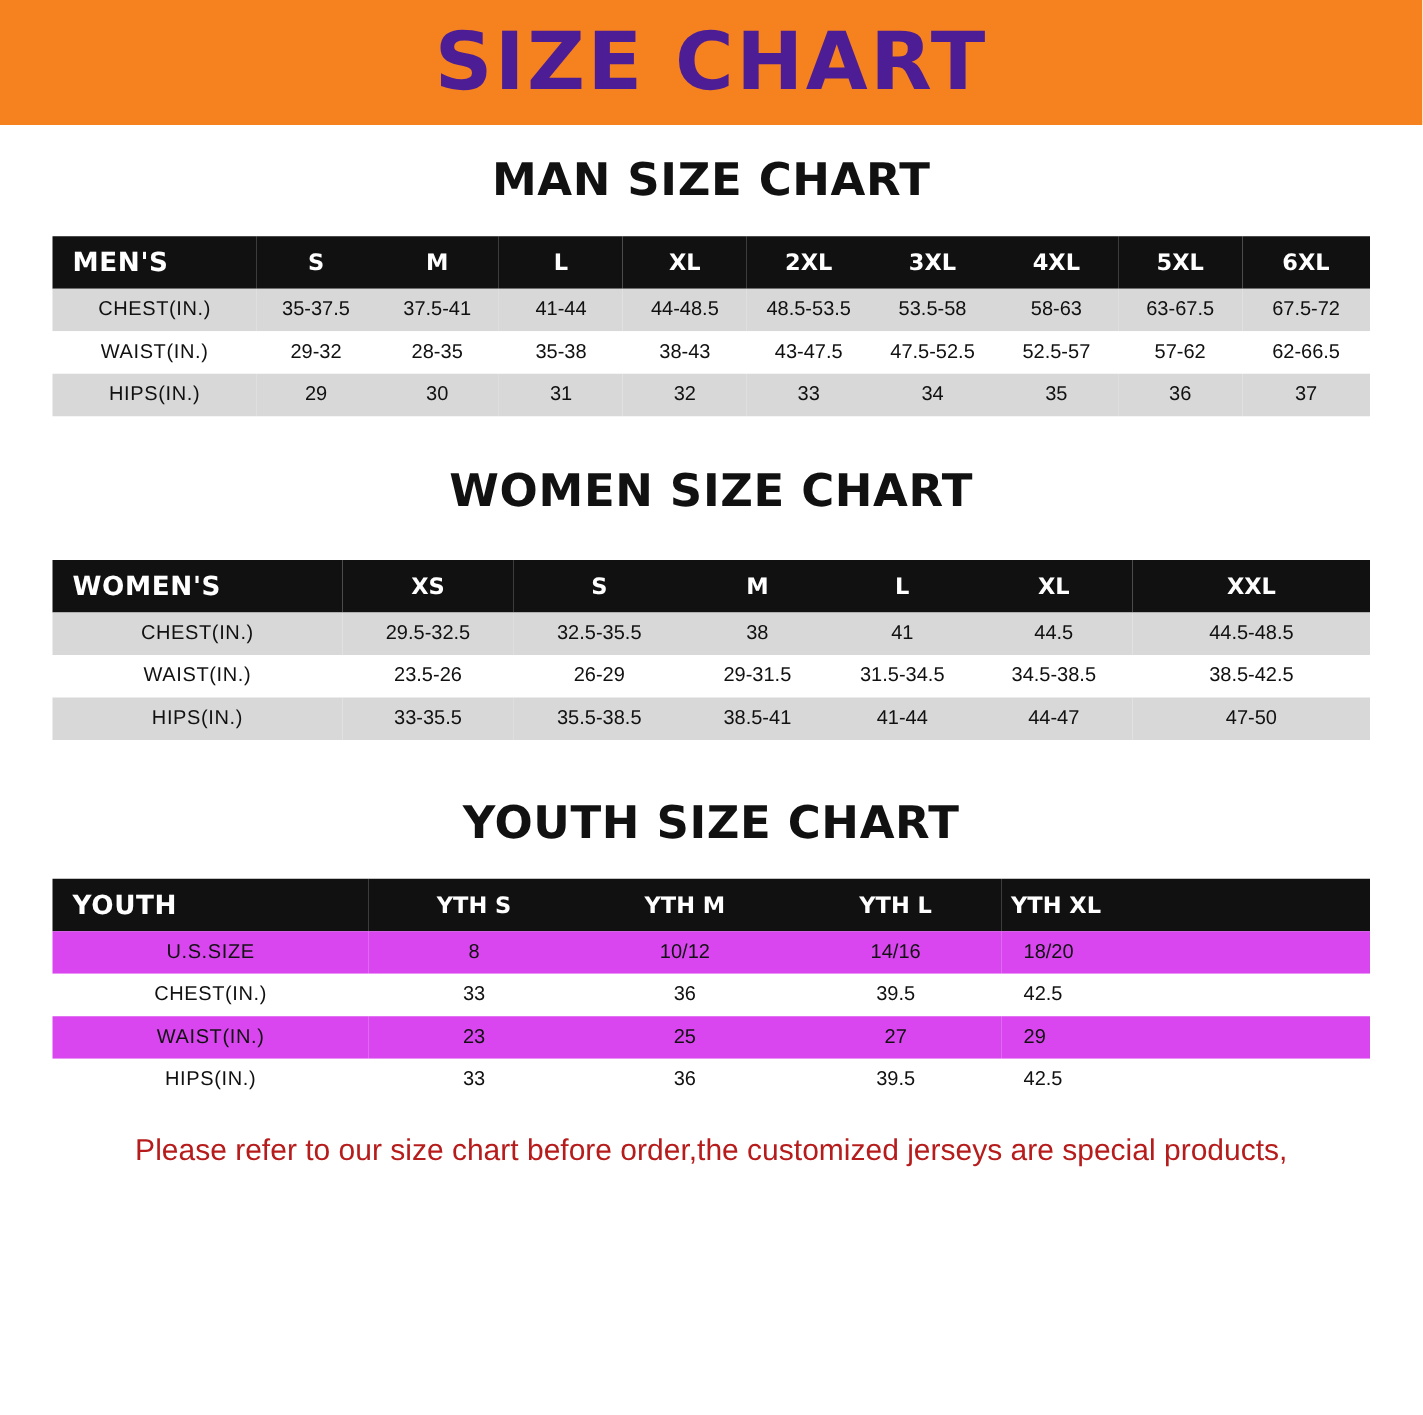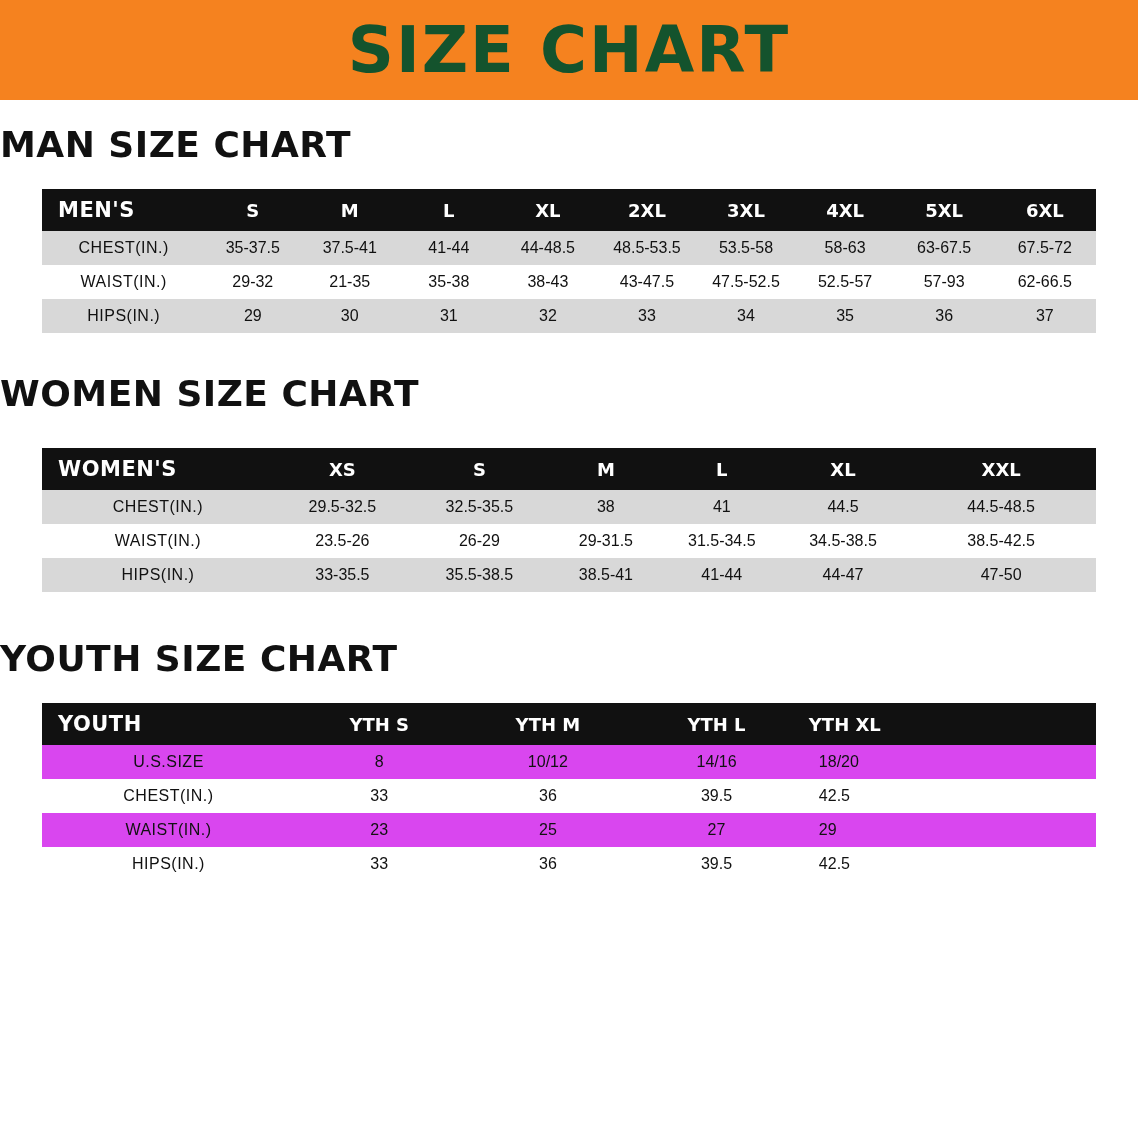--- a/index.html
+++ b/index.html
@@ -28,27 +28,27 @@
     background: #f5821f;
     display: flex;
     align-items: center;
     justify-content: center;
   }
   .banner-title {
     font-family: "DejaVu Sans", sans-serif;
     font-weight: bold;
     font-size: 64px;
     letter-spacing: 2px;
-    color: #14532d;
+    color: #4c1d95;
     line-height: 1;
   }
 
   
   .section-title {
-    text-align: left;
+    text-align: center;
     font-family: "DejaVu Sans", sans-serif;
     font-weight: bold;
     font-size: 36px;
     color: #111111;
     letter-spacing: 0.5px;
   }
   .section-title.man    { margin-top: 24px; margin-bottom: 18px; }
   .section-title.women  { margin-top: 40px; margin-bottom: 34px; }
   .section-title.youth  { margin-top: 46px; margin-bottom: 18px; }
 
@@ -169,27 +169,27 @@
           <td>44-48.5</td>
           <td>48.5-53.5</td>
           <td>53.5-58</td>
           <td>58-63</td>
           <td>63-67.5</td>
           <td>67.5-72</td>
         </tr>
         <tr class="band-white">
           <td class="rowlabel">WAIST(IN.)</td>
           <td>29-32</td>
-          <td>21-35</td>
+          <td>28-35</td>
           <td>35-38</td>
           <td>38-43</td>
           <td>43-47.5</td>
           <td>47.5-52.5</td>
           <td>52.5-57</td>
-          <td>57-93</td>
+          <td>57-62</td>
           <td>62-66.5</td>
         </tr>
         <tr class="band-dark">
           <td class="rowlabel">HIPS(IN.)</td>
           <td>29</td>
           <td>30</td>
           <td>31</td>
           <td>32</td>
           <td>33</td>
           <td>34</td>
@@ -302,15 +302,16 @@
           <td>33</td>
           <td>36</td>
           <td>39.5</td>
           <td style="text-align:left;padding-left:18px">42.5</td>
         </tr>
       </tbody>
     </table>
   </div>
 
   <div class="note">
+    <span class="note-line">Please refer to our size chart before order,the customized jerseys are special products,</span>
   </div>
 
 </div>
 
 </body></html>

